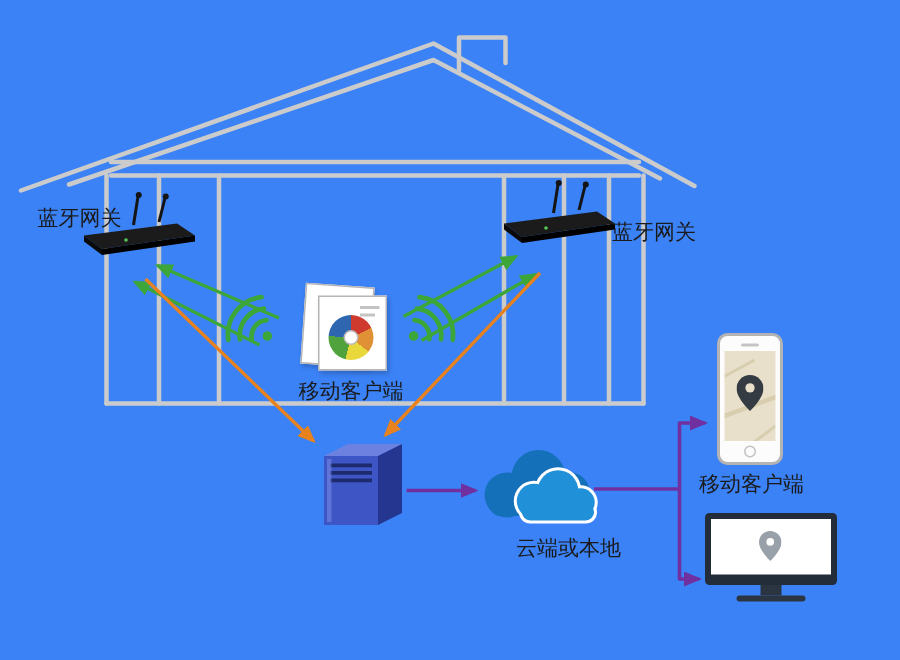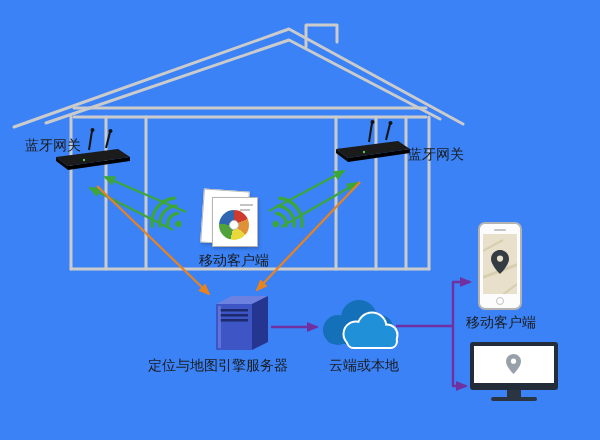--- a/index.html
+++ b/index.html
@@ -213,16 +213,15 @@
         </svg>
       </div>
     </div>
     <div class="stand"></div>
     <div class="stand-base"></div>
   </div>
 
   <div class="lbl" style="left:25px;top:137px">蓝牙网关</div>
   <div class="lbl" style="left:408px;top:146px">蓝牙网关</div>
   <div class="lbl" style="left:199px;top:252px">移动客户端</div>
-  <div class="lbl" style="left:148px;top:357px">定位与地图引擎服务器</div>
-  <div class="lbl" style="left:329px;top:357px">云端或本地</div>
+  <div class="lbl" style="left:344px;top:357px">云端或本地</div>
   <div class="lbl" style="left:466px;top:314px">移动客户端</div>
 </div>
 
 </body></html>

